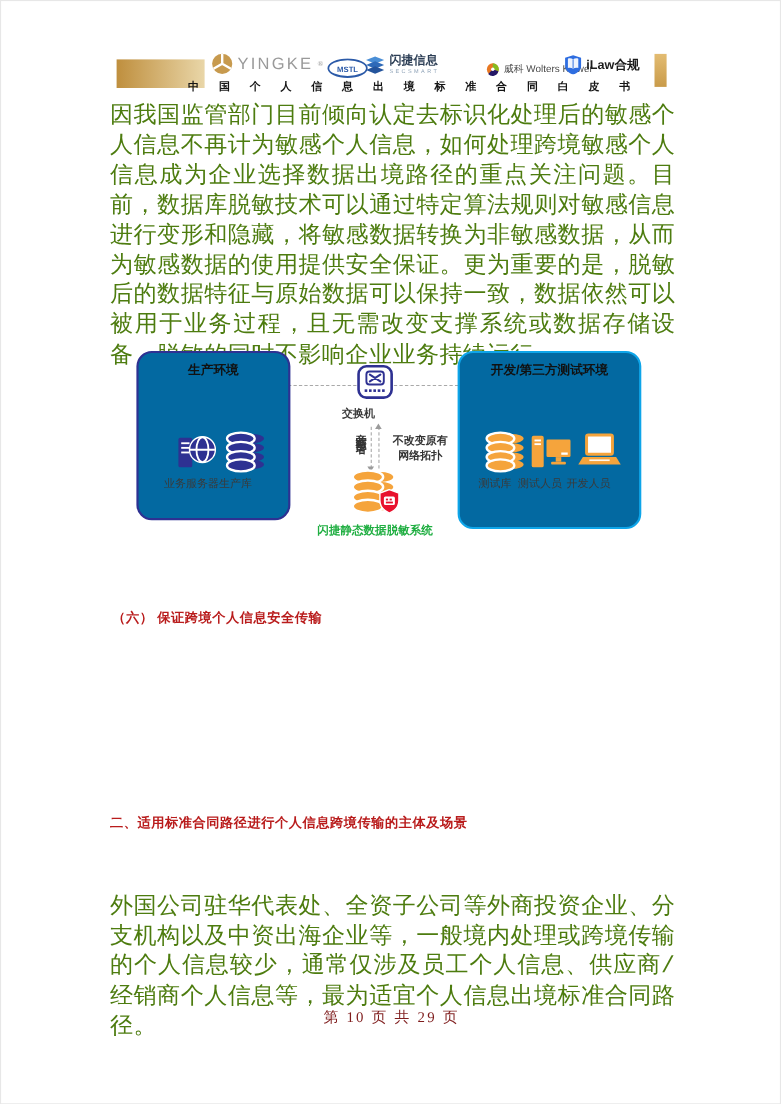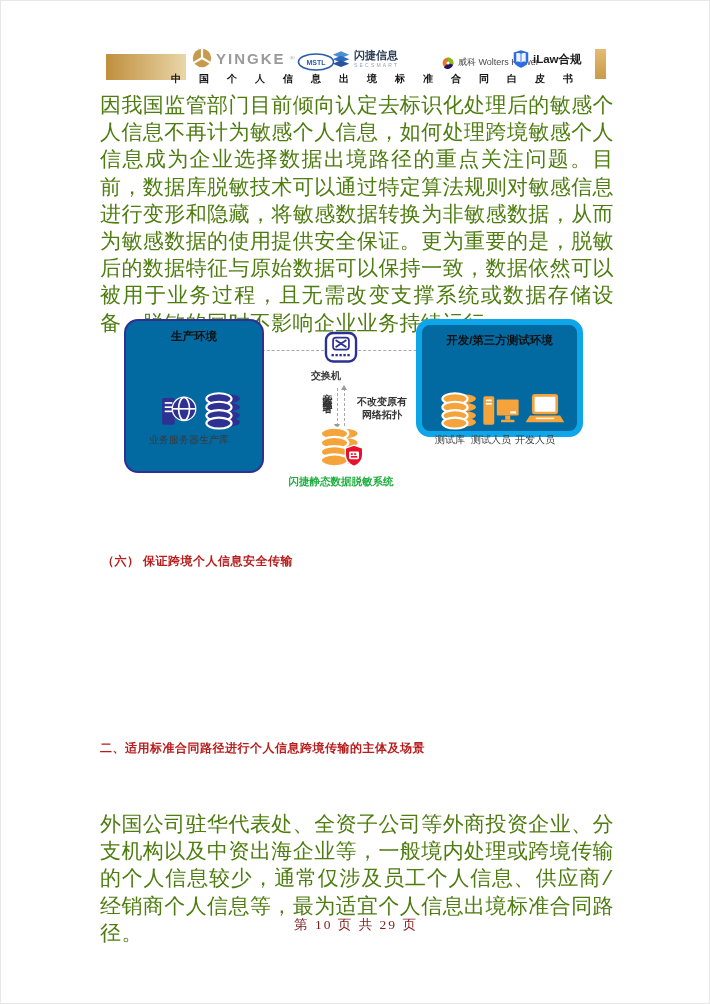--- a/index.html
+++ b/index.html
@@ -11,21 +11,21 @@
   }
   .abs { position:absolute; }
 
   
   .gold-bar-left { left:105px; top:53px; width:80px; height:26px;
     background:linear-gradient(90deg,#bf8f3e,#e9d6a8); }
   .gold-bar-right { left:594px; top:48px; width:11px; height:30px;
     background:linear-gradient(180deg,#e3bc72,#c99b4a); }
   .logo { display:flex; align-items:center; gap:4px; }
   .logo-yingke { left:191px; top:47px; }
-  .logo-yingke .txt { font-family:"Liberation Sans",sans-serif; font-weight:bold;
+  .logo-yingke .txt { font-family:"Liberation Sans",sans-serif; font-weight:normal;
     font-size:15px; letter-spacing:2px; color:#9a9a9a; }
   .logo-yingke sup { font-size:7px; color:#9a9a9a; }
   .logo-mstl { left:296px; top:52px; }
   .logo-shanjie { left:331px; top:49px; }
   .shanjie-col { display:flex; flex-direction:column; line-height:1; }
   .shanjie-name { font-size:11px; font-weight:bold; color:#2c3e55;
     font-family:"Liberation Sans",sans-serif; }
   .shanjie-sub { font-size:5px; letter-spacing:2.2px; color:#8fa3b8; margin-top:2px;
     font-family:"Liberation Sans",sans-serif; }
   .logo-wolters { left:441px; top:55px; }
@@ -47,21 +47,21 @@
   .hd-s6 { left:101px; top:552px; }
   .hd-2 { left:99px; top:739px; }
   .hd-21 { left:101px; top:780px; }
   .footer { left:0; top:915px; width:710px; text-align:center;
     font-size:13.5px; color:#7f1d1d; letter-spacing:2px; }
 
   
   .diagram { left:0; top:308px; width:710px; height:200px; }
   .env-box { position:absolute; border-radius:14px; background:#0369a1; }
   .prod-box { left:123px; top:10px; width:140px; height:154px; border:2px solid #2e3192; }
-  .test-box { left:415px; top:10px; width:167px; height:118px; border:6px solid #0ea5e9; }
+  .test-box { left:415px; top:10px; width:167px; height:162px; border:2px solid #0ea5e9; }
   .env-title { position:absolute; left:0; right:0; top:8px; text-align:center;
     font-size:11.5px; font-weight:bold; color:#111;
     font-family:"Liberation Sans",sans-serif; }
   .dashed-h { position:absolute; border-top:1px dashed #a9a9a9; height:0; }
   .dashed-v { position:absolute; border-left:1px dashed #a9a9a9; width:0; }
   .dlabel { position:absolute; font-size:10px; color:#3a3a3a; text-align:left;
     font-family:"Liberation Sans",sans-serif; }
   .icon { position:absolute; }
   .switch-label { font-weight:bold; }
   .bypass { position:absolute; left:319px; top:77px; writing-mode:vertical-rl;

